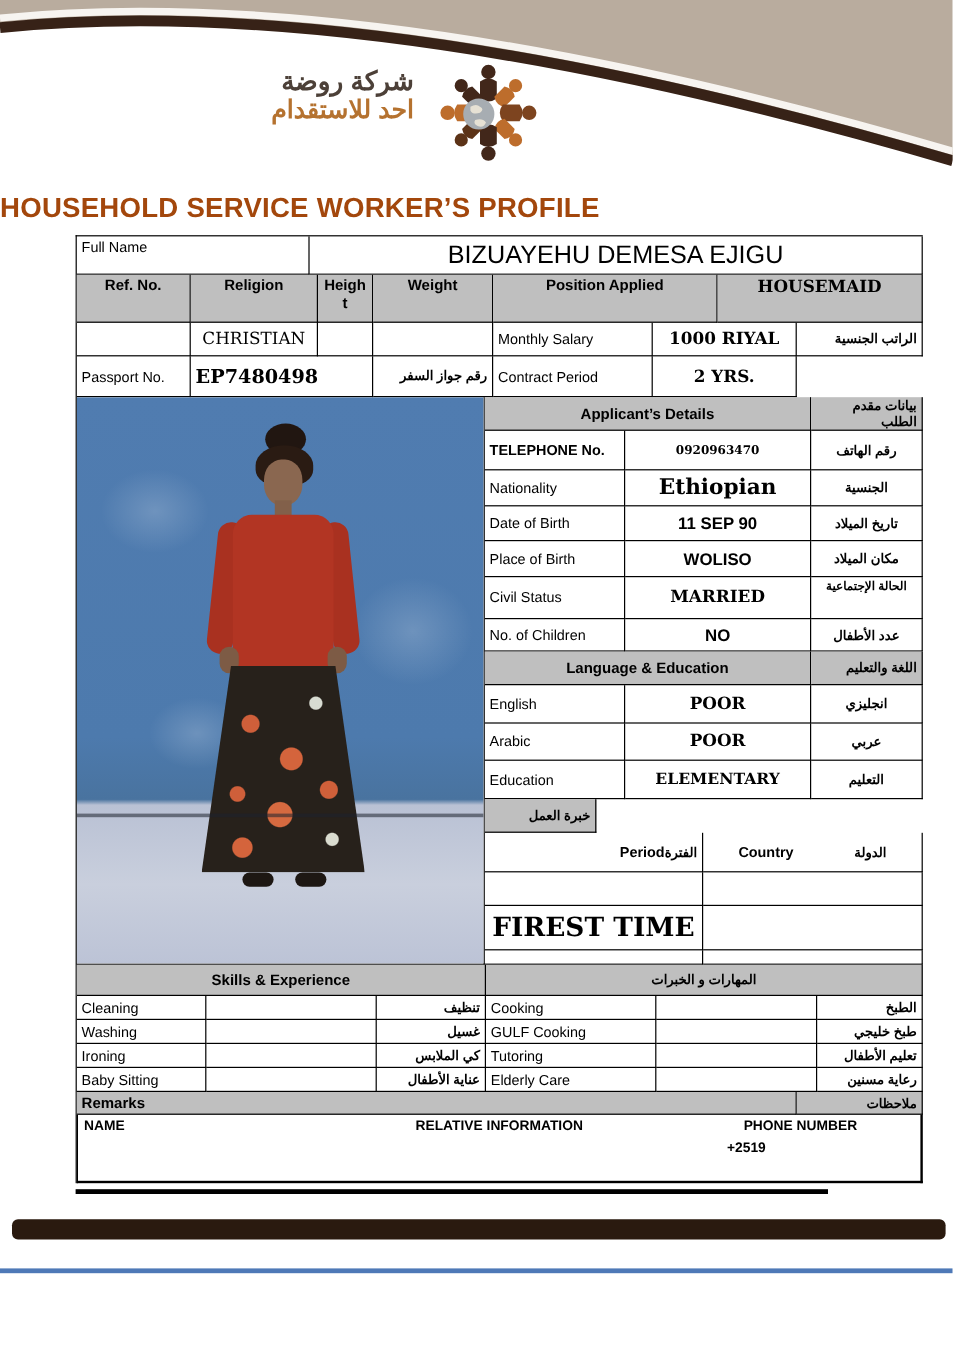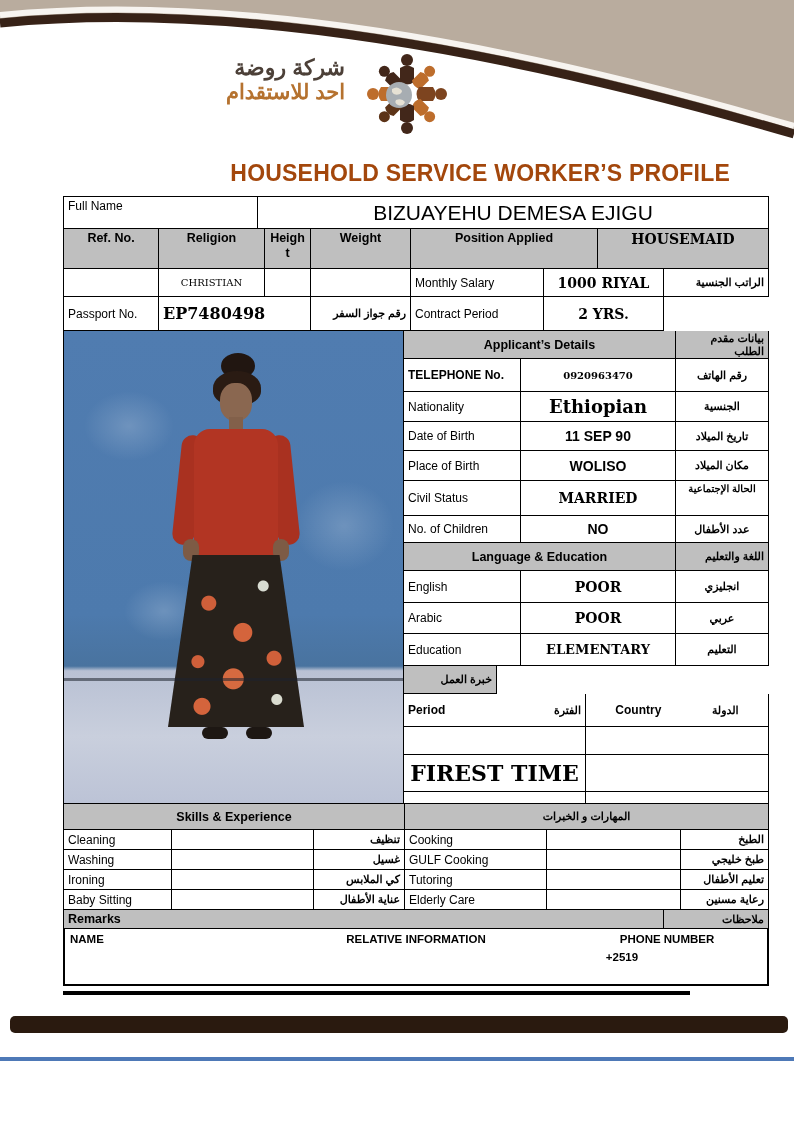--- a/index.html
+++ b/index.html
@@ -3,21 +3,21 @@
 <meta charset="utf-8">
 <style>
   html,body{margin:0;padding:0;background:#fff;}
   body{font-family:"Liberation Sans",sans-serif;color:#000;}
   .page{position:relative;width:794px;height:1123px;background:#fff;overflow:hidden;margin:0 auto;}
   .swoosh{position:absolute;top:0;left:0;}
   .logo-text{position:absolute;left:160px;top:55px;width:185px;text-align:right;line-height:1.15;}
   .logo-l1{font-size:22px;font-weight:bold;color:#4c4038;}
   .logo-l2{font-size:21px;font-weight:bold;color:#b5722f;}
   .logo-mark{position:absolute;left:352px;top:48px;}
-  .title{position:absolute;top:160px;left:0;width:730px;text-align:right;
+  .title{position:absolute;top:160px;left:0;width:730px;text-align:left;
          font-size:23px;font-weight:bold;color:#a3470c;letter-spacing:.2px;}
   .doc{position:absolute;left:63px;top:196px;width:705px;border-left:1.5px solid #000;border-top:1.5px solid #000;box-sizing:content-box;}
   .r{display:flex;}
   .c{box-sizing:border-box;border-right:1.5px solid #000;border-bottom:1.5px solid #000;
      display:flex;align-items:center;overflow:hidden;padding:0 4px;font-size:12px;}
   .hd{background:#bfbfbf;font-weight:bold;font-size:12.5px;}
   .ctr{justify-content:center;text-align:center;}
   .rt{justify-content:flex-end;text-align:right;}
   .tp{align-items:flex-start;padding-top:2px;}
   .serif{font-family:"DejaVu Serif","Liberation Serif",serif;}
@@ -128,21 +128,21 @@
       <div class="c hd ctr tp" style="width:95px">Ref. No.</div>
       <div class="c hd ctr tp" style="width:106px">Religion</div>
       <div class="c hd ctr tp" style="width:46px;word-break:break-all;line-height:1.2">Height</div>
       <div class="c hd ctr tp" style="width:100px">Weight</div>
       <div class="c hd ctr tp" style="width:187px">Position Applied</div>
       <div class="c hd ctr tp serif" style="width:171px;font-size:14px">HOUSEMAID</div>
     </div>
 
     <div class="r" style="height:28px">
       <div class="c" style="width:95px"></div>
-      <div class="c ctr serif" style="width:106px;font-size:10px">CHRISTIAN</div>
+      <div class="c ctr serif" style="width:106px;font-size:14px">CHRISTIAN</div>
       <div class="c" style="width:46px"></div>
       <div class="c" style="width:100px"></div>
       <div class="c" style="width:133px">Monthly Salary</div>
       <div class="c ctr serif b" style="width:120px;font-size:14px">1000 RIYAL</div>
       <div class="c rt ar" style="width:105px">الراتب الجنسية</div>
     </div>
 
     <div class="r" style="height:34px">
       <div class="c" style="width:95px">Passport No.</div>
       <div class="c serif b" style="width:152px;font-size:16px">EP7480498</div>
@@ -227,21 +227,21 @@
         <div class="r" style="height:32px">
           <div class="c" style="width:117px">Education</div>
           <div class="c ctr serif b" style="width:155px;font-size:13px">ELEMENTARY</div>
           <div class="c ctr ar" style="width:93px">التعليم</div>
         </div>
 
         <div class="r" style="height:28px">
           <div class="c hd rt ar" style="width:93px">خبرة العمل</div>
         </div>
         <div class="r" style="height:33px">
-          <div class="c" style="width:182px;justify-content:space-between">
+          <div class="c" style="width:182px;justify-content:flex-end">
             <span class="b">Period</span>
             <span class="ar">الفترة</span>
           </div>
           <div class="c" style="width:183px;justify-content:space-around">
             <span class="b">Country</span>
             <span class="ar">الدولة</span>
           </div>
         </div>
         <div class="r" style="height:28px">
           <div class="c" style="width:182px"></div>

